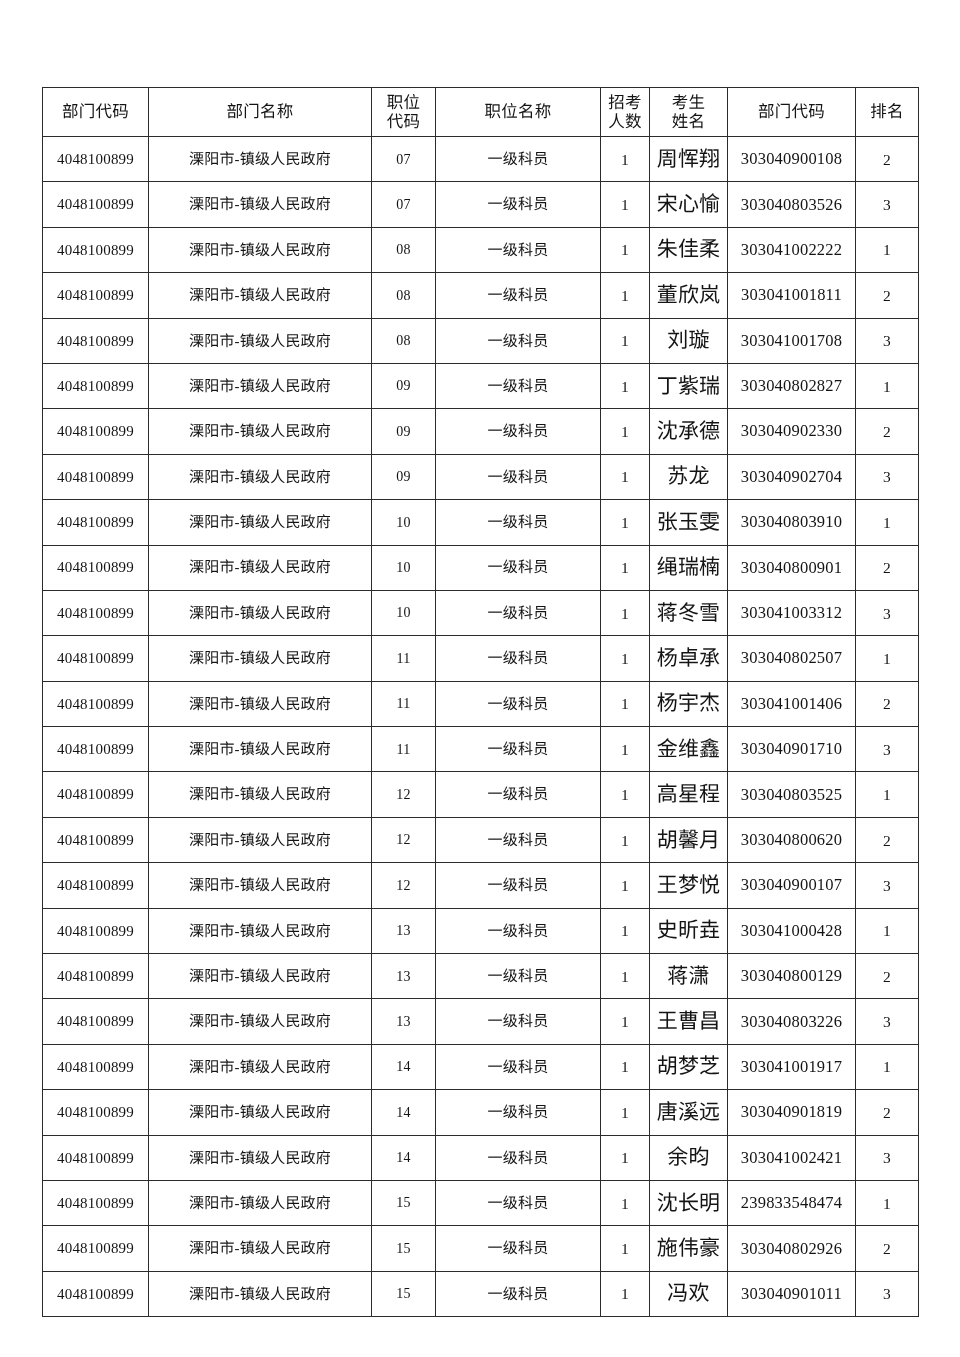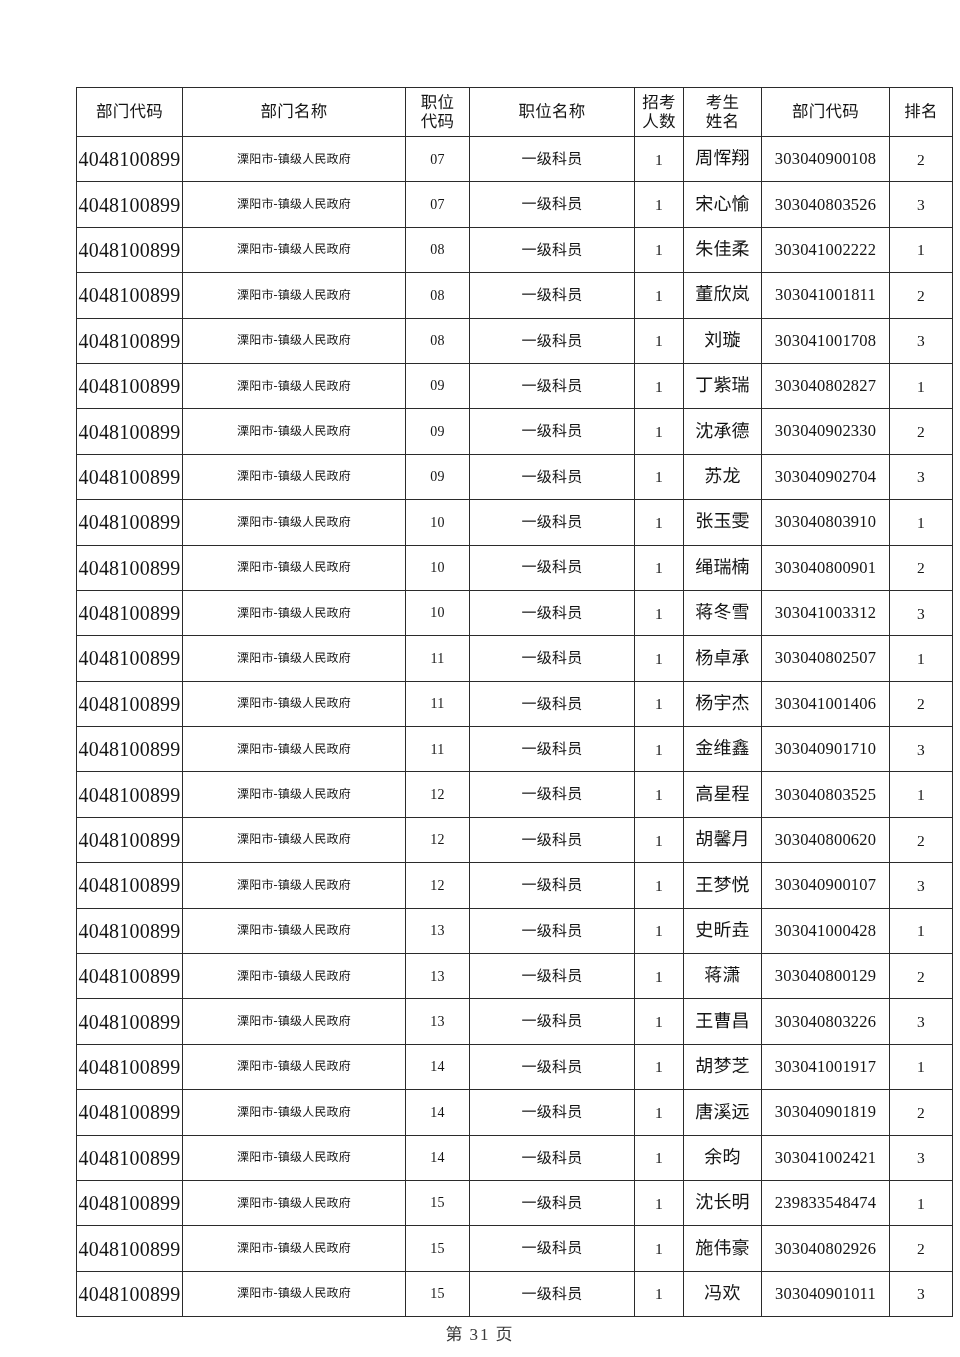--- a/index.html
+++ b/index.html
@@ -31,21 +31,20 @@
     left: 42px;
     top: 87px;
     width: 876px;
   }
 
   table.result-table {
     border-collapse: collapse;
     table-layout: fixed;
     width: 876px;
     background: #ffffff;
-    margin-left: 34px;
   }
 
   table.result-table td,
   table.result-table th {
     border: 1.1px solid #2b2b2b;
     padding: 0;
     text-align: center;
     vertical-align: middle;
     font-weight: normal;
     color: #141414;
@@ -73,26 +72,26 @@
     display: block;
   }
 
   tbody td {
     height: 44.4px;
     font-size: 16px;
     line-height: 1.1;
     white-space: nowrap;
   }
 
-  td.cell-dept-code { font-size: 20px; letter-spacing: 0.1px; }
-  td.cell-dept-name { font-size: 12px; letter-spacing: 0.3px; }
+  td.cell-dept-code { font-size: 15px; letter-spacing: 0.1px; }
+  td.cell-dept-name { font-size: 15px; letter-spacing: 0.3px; }
   td.cell-pos-code  { font-size: 14px; }
   td.cell-pos-name  { font-size: 15px; letter-spacing: 1px; }
   td.cell-quota     { font-size: 15.5px; }
-  td.cell-name      { font-size: 18px; letter-spacing: 0.6px; }
+  td.cell-name      { font-size: 21px; letter-spacing: 0.6px; }
   td.cell-ticket    { font-size: 16.5px; letter-spacing: 0.1px; }
   td.cell-rank      { font-size: 15.5px; }
 
   .page-footer {
     position: absolute;
     left: 0;
     top: 1320px;
     width: 960px;
     text-align: center;
     font-size: 17px;
@@ -409,17 +408,14 @@
             <td class="cell-pos-name">一级科员</td>
             <td class="cell-quota">1</td>
             <td class="cell-name">冯欢</td>
             <td class="cell-ticket">303040901011</td>
             <td class="cell-rank">3</td>
           </tr>
         </tbody>
     </table>
   </div>
 
-  <div class="page-footer">
-    <span class="pf-seg">第</span><span class="pf-num">31</span><span class="pf-seg">页</span>
-  </div>
 
 </div>
 
 </body></html>

